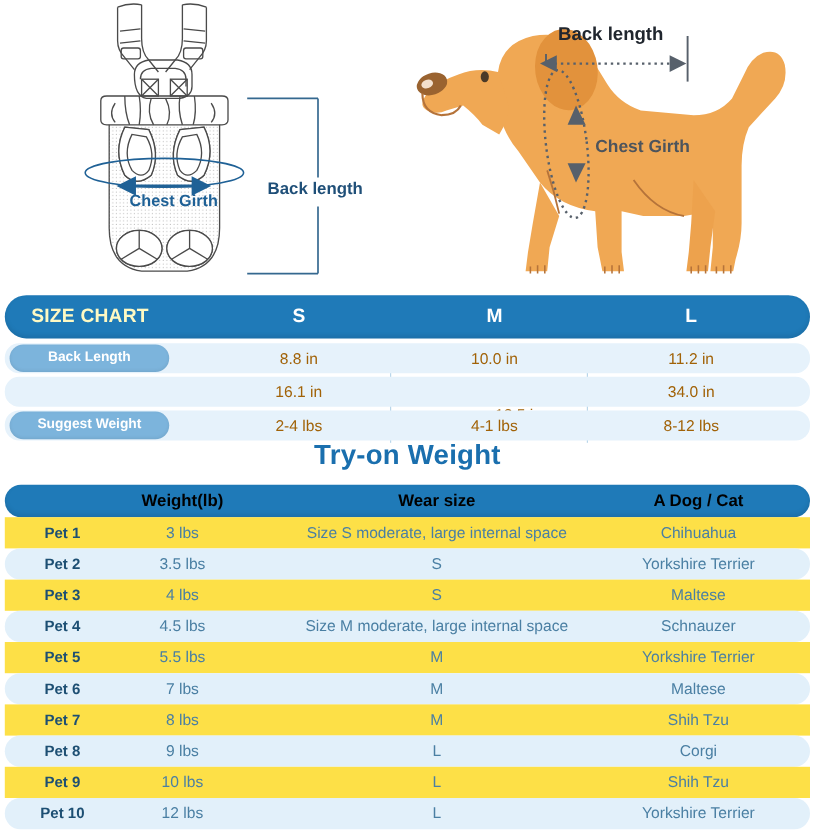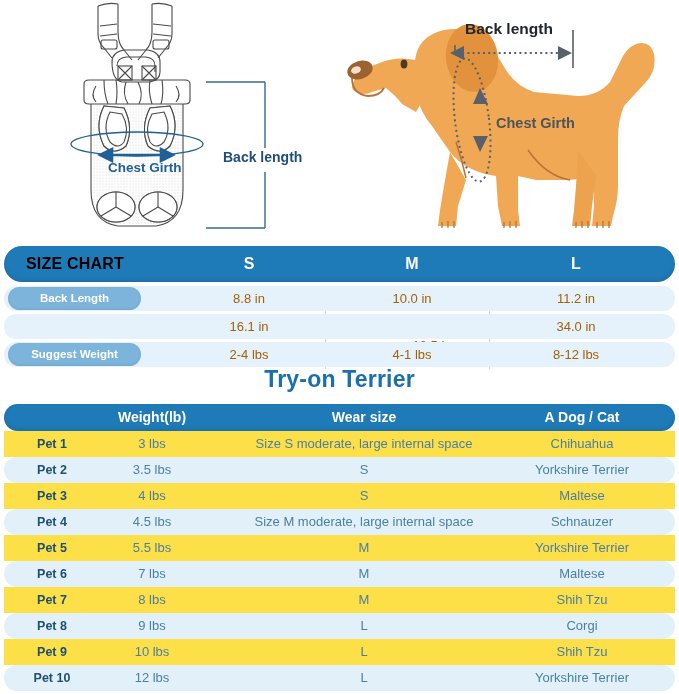--- a/index.html
+++ b/index.html
@@ -37,21 +37,21 @@
     margin: 0 4px;
     box-shadow: inset 0 -2px 4px rgba(0,0,0,0.10);
   }
   .sc-header .sc-title {
     position: absolute;
     left: 22px; top: 0;
     height: 36px;
     line-height: 36px;
     font-size: 16px;
     font-weight: bold;
-    color: #000000;
+    color: #fef9c3;
     letter-spacing: 0.2px;
   }
   .sc-header .sc-col {
     position: absolute;
     top: 0;
     height: 36px;
     line-height: 36px;
     font-size: 16px;
     font-weight: bold;
     color: #ffffff;
@@ -121,21 +121,21 @@
     background: #1f7ab8;
     border-radius: 14px;
     margin: 0 4px;
     box-shadow: inset 0 -2px 4px rgba(0,0,0,0.10);
   }
   .to-header .to-col {
     position: absolute;
     top: 0; height: 27px; line-height: 27px;
     font-size: 14px;
     font-weight: bold;
-    color: #ffffff;
+    color: #000000;
     text-align: center;
     transform: translateX(-50%);
     white-space: nowrap;
   }
   .to-row {
     position: relative;
     height: 26px;
     margin: 0 4px;
     background: #fde047;
   }
@@ -333,21 +333,21 @@
 
     <div class="sc-row">
       <div class="sc-pill">Suggest Weight</div>
       <div class="sc-val" style="left:245px;">2-4 lbs</div>
       <div class="sc-val" style="left:408px;">4-1 lbs</div>
       <div class="sc-val" style="left:572px;">8-12 lbs</div>
     </div>
   </div>
 </div>
 
-<div id="tryon-title">Try-on Terrier</div>
+<div id="tryon-title">Try-on Weight</div>
 
 <div id="tryon-table">
   <div class="to-header">
     <div class="to-col" style="left:148px;">Weight(lb)</div>
     <div class="to-col" style="left:360px;">Wear size</div>
     <div class="to-col" style="left:578px;">A Dog / Cat</div>
   </div>
 
   <div id="tryon-rows">
       <div class="to-row">

